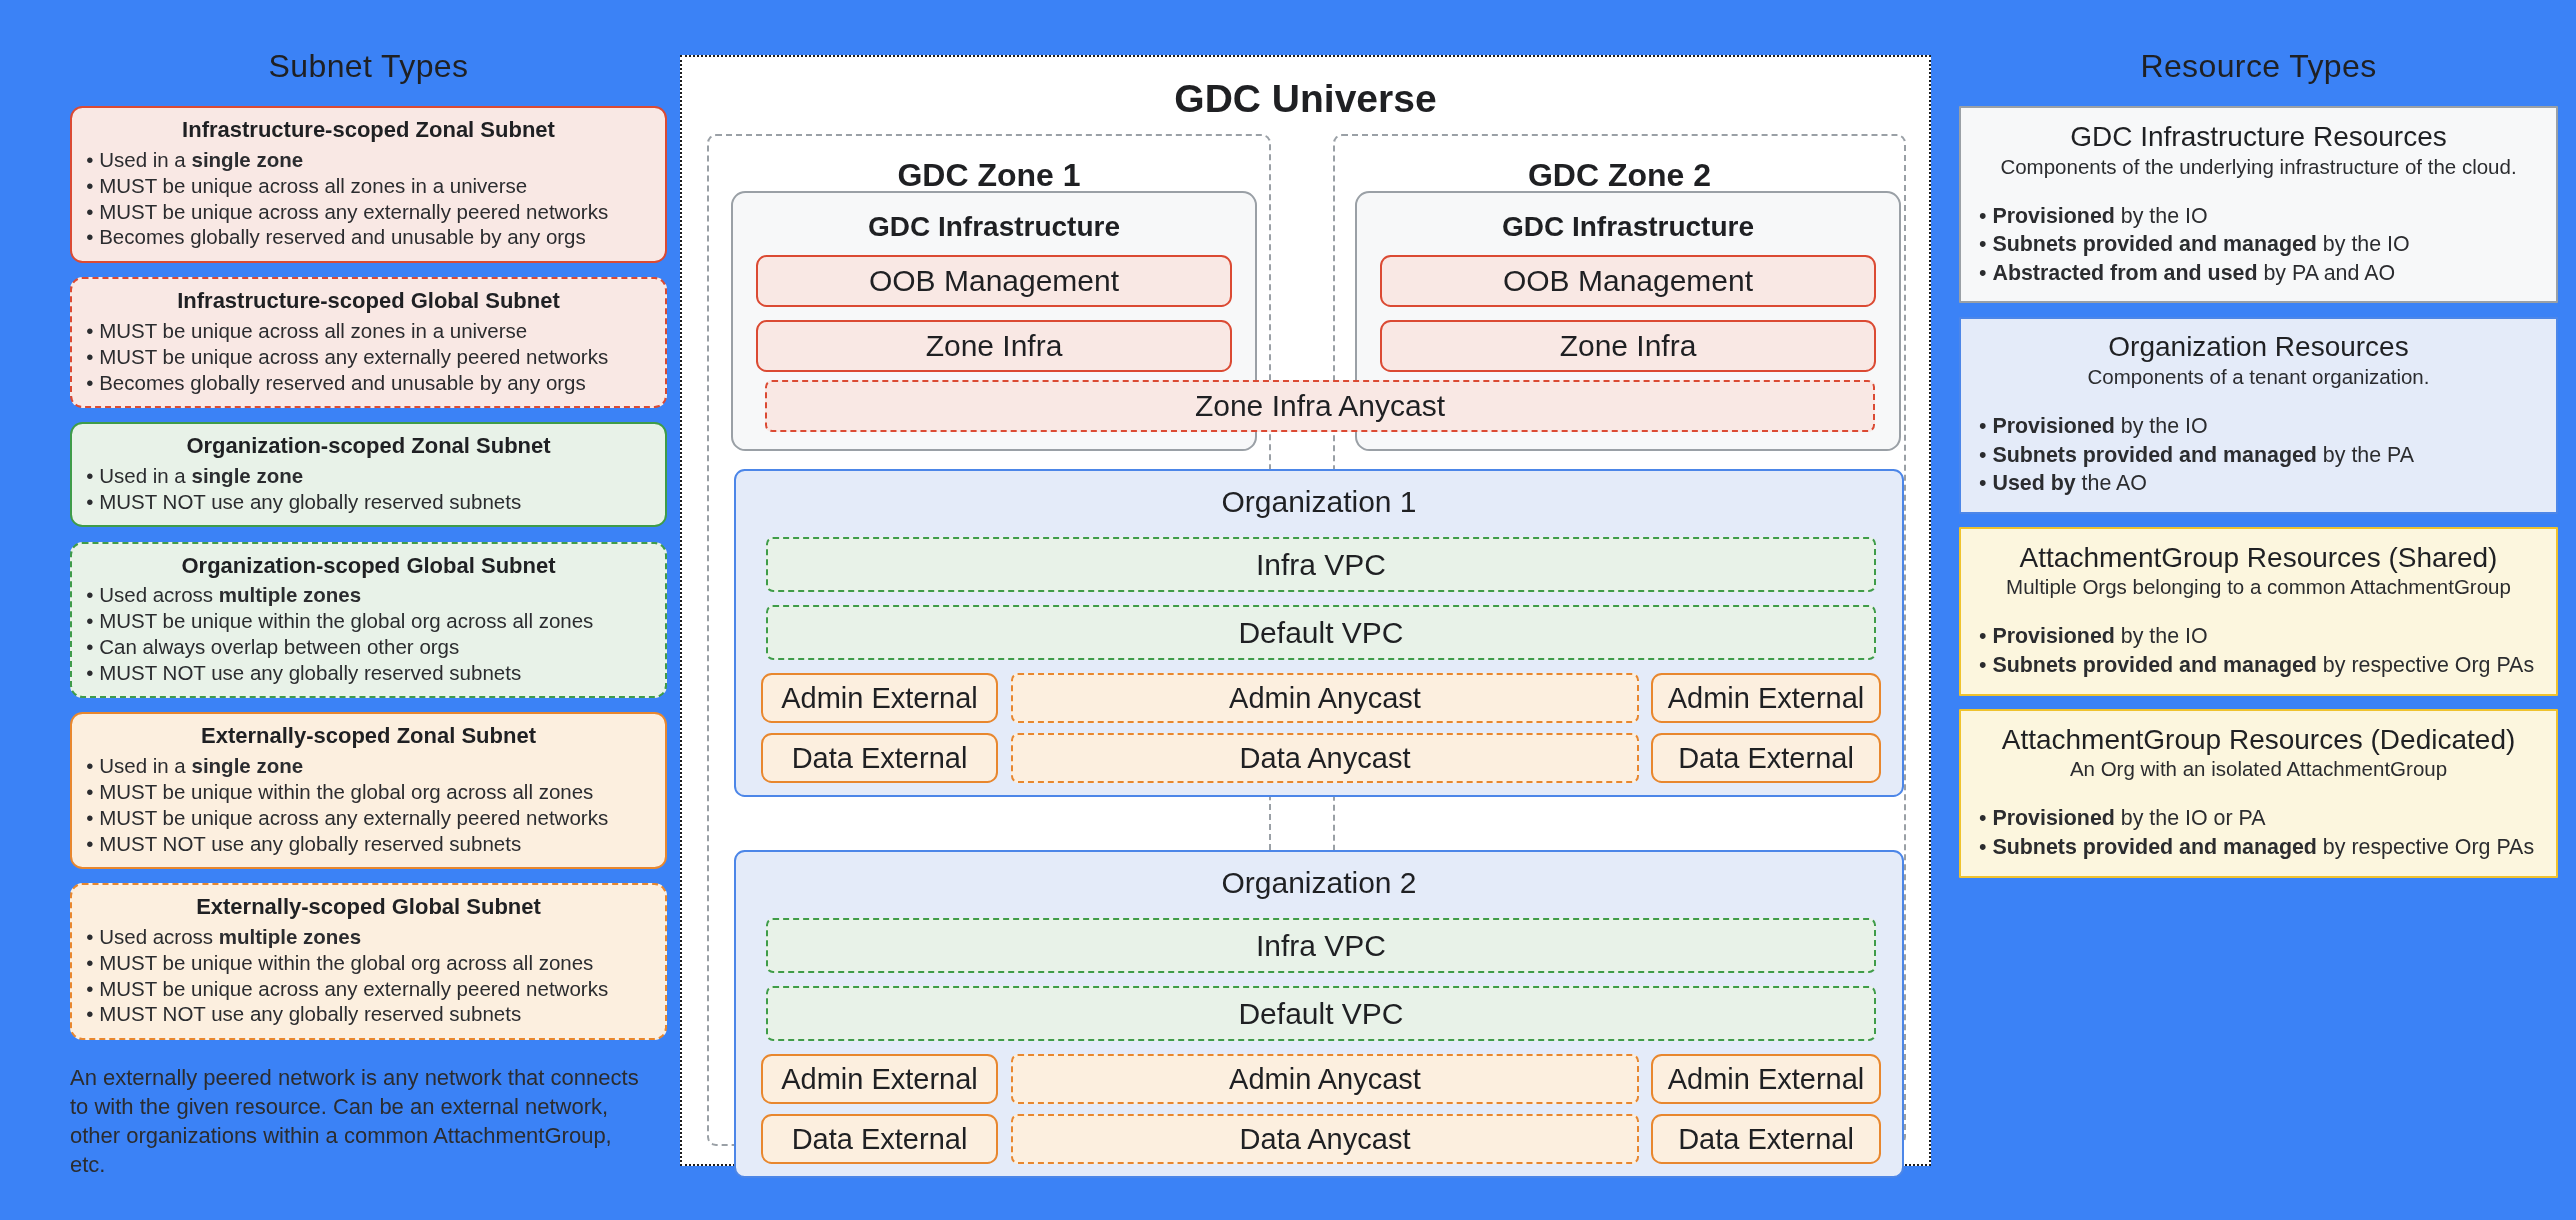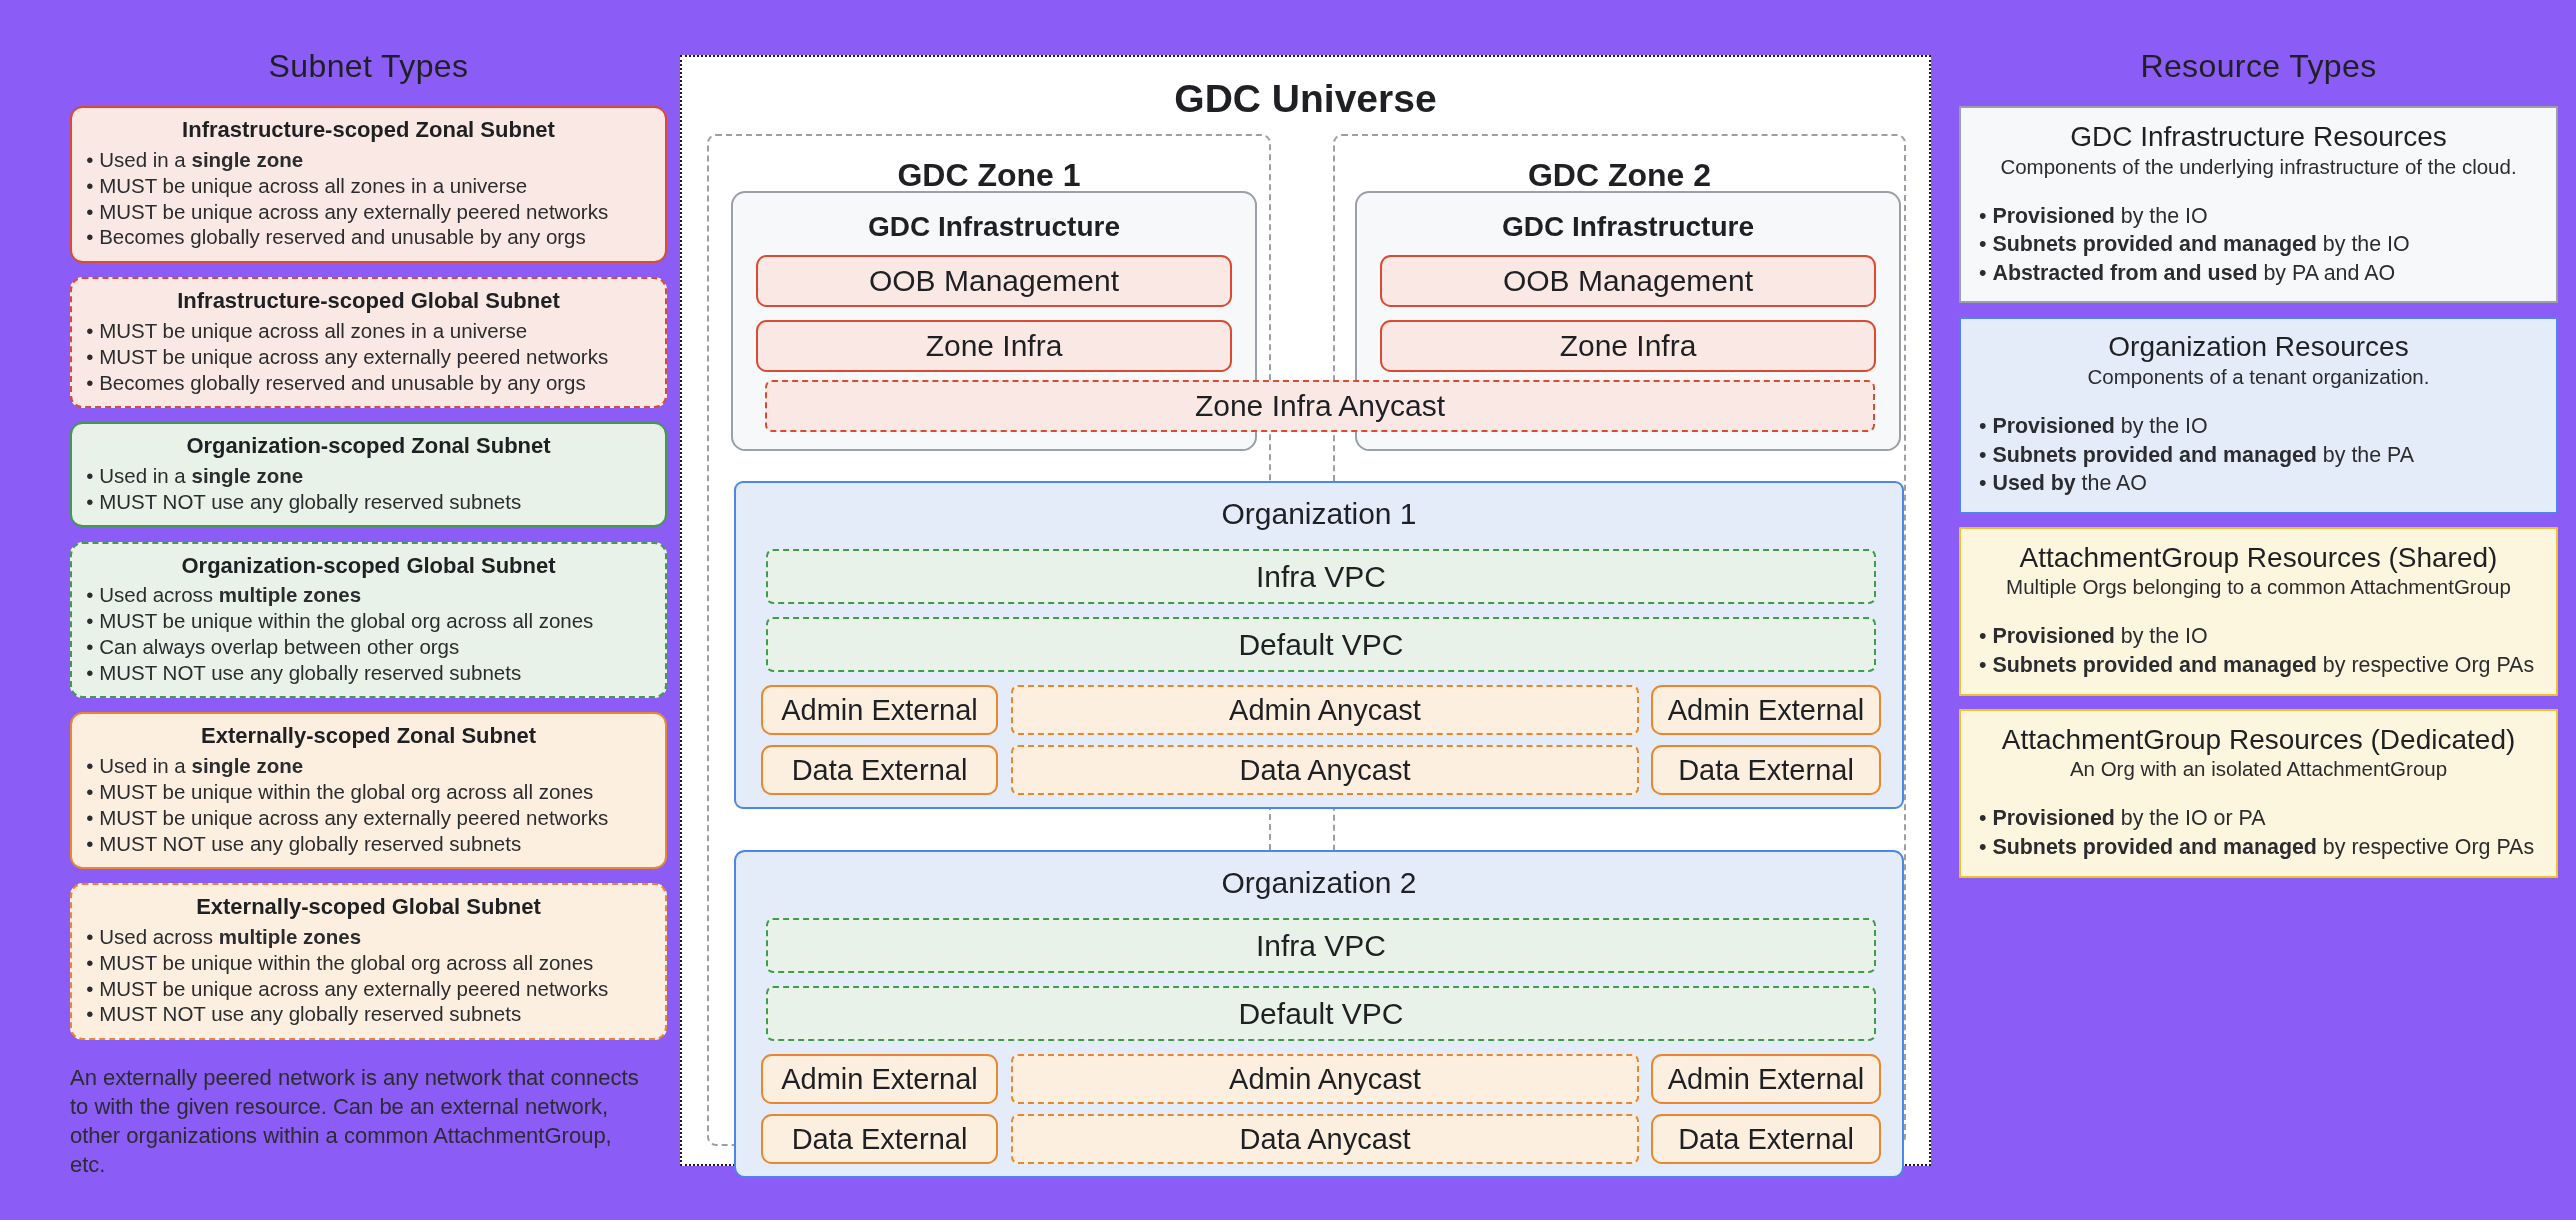--- a/index.html
+++ b/index.html
@@ -7,21 +7,21 @@
     --green:#3F9C49; --green_fill:#E8F2E8;
     --orange:#E8872E; --orange_fill:#FCEFDF;
     --blue:#4C86E8; --blue_fill:#E4EBF9;
     --gray:#9AA0A6; --gray_fill:#F7F8F9;
     --yellow:#EFC22D; --yellow_fill:#FCF6DE;
     --ink:#1F2023;
   }
   *{box-sizing:border-box; margin:0; padding:0;}
   html,body{background:#ffffff;}
   body{font-family:"Liberation Sans", sans-serif; color:var(--ink);}
-  .canvas{position:relative; width:2576px; height:1220px; background:#8b5cf6; overflow:hidden;}
+  .canvas{position:relative; width:2576px; height:1220px; background:#3b82f6; overflow:hidden;}
 
   
   .left-panel{position:absolute; left:70px; top:48px; width:597px;}
   .panel-title{font-size:32px; font-weight:400; text-align:center; margin-bottom:21.4px; letter-spacing:0.4px;}
   .sbox{border-radius:12.5px; padding:9px 14.3px 10.7px 14.3px; margin-bottom:14.3px; background:#fff;}
   .sbox .sbox-title{font-size:22px; font-weight:700; text-align:center; margin-bottom:3.6px;}
   .sbox .bullet{font-size:20.5px; line-height:1.26; color:#2b2c2f; text-align:left;}
   .sbox.red-solid   {border:2.7px solid var(--red);    background:var(--red_fill);}
   .sbox.red-dash    {border:2.7px dashed var(--red);   background:var(--red_fill);}
   .sbox.green-solid {border:2.7px solid var(--green);  background:var(--green_fill);}
@@ -46,21 +46,21 @@
   .infra-title{position:absolute; left:0; right:0; top:18px; text-align:center; font-size:28px; font-weight:700;}
   .chip{position:absolute; left:23px; right:23px; height:52px; border-radius:10.7px;
         display:flex; align-items:center; justify-content:center; font-size:30px;}
   .chip.red-solid{background:var(--red_fill); border:2.7px solid var(--red);}
   .chip.oob{top:62px;} .chip.zinfra{top:127px;}
   .anycast-wide{position:absolute; left:83px; top:323px; width:1110px; height:52px; z-index:3;
         background:var(--red_fill); border:2.7px dashed var(--red); border-radius:7.1px;
         display:flex; align-items:center; justify-content:center; font-size:30px;}
   .org{position:absolute; left:52px; width:1170px; height:328px; z-index:2;
        background:var(--blue_fill); border:2.7px solid var(--blue); border-radius:10.7px;}
-  .org-1{top:424px;border-radius:9px;} .org-2{top:793px;}
+  .org-1{top:412px;} .org-2{top:793px;}
   .org-title{position:absolute; left:0; right:0; top:14.3px; text-align:center; font-size:30px;}
   .vpc{position:absolute; left:30px; width:1110px; height:55px;
        background:var(--green_fill); border:2.7px dashed var(--green); border-radius:7.1px;
        display:flex; align-items:center; justify-content:center; font-size:30px;}
   .vpc.infra-vpc{top:66px;} .vpc.default-vpc{top:134px;}
   .subchip{position:absolute; height:50px; display:flex; align-items:center; justify-content:center;
            font-size:29px; background:var(--orange_fill);}
   .subchip.solid{border:2.7px solid var(--orange); border-radius:10.7px;}
   .subchip.dash {border:2.7px dashed var(--orange); border-radius:7.1px;}
   .row-admin{top:202px;} .row-data{top:262px;}

